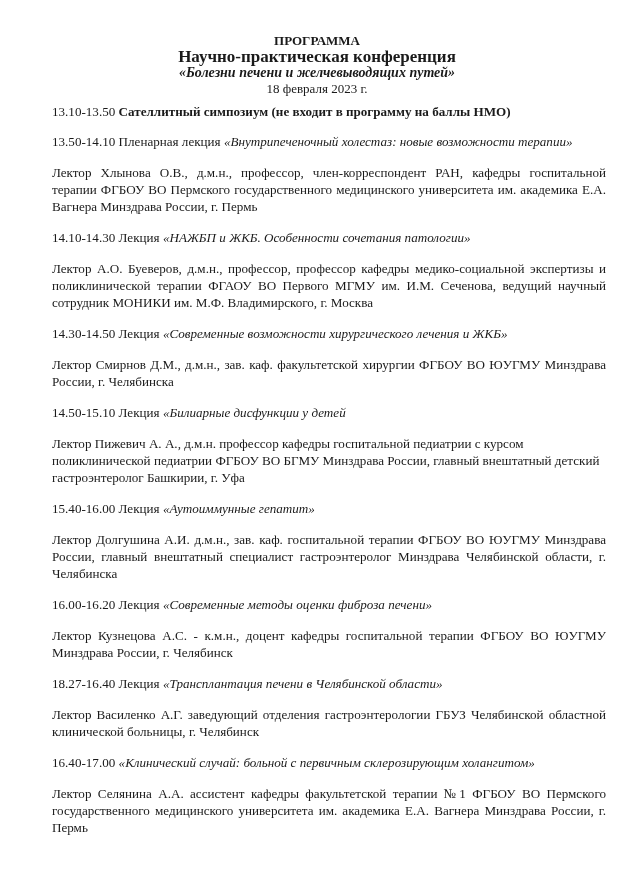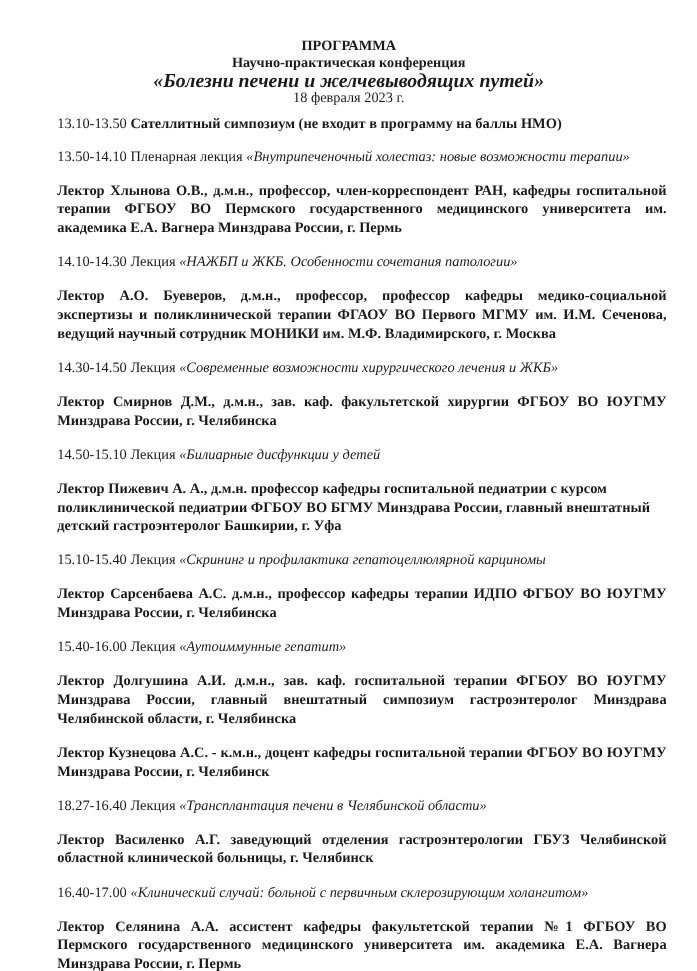--- a/index.html
+++ b/index.html
@@ -7,29 +7,29 @@
     width: 634px; height: 883px; overflow: hidden;
     font-family: "Liberation Serif", "DejaVu Serif", serif;
     color: #1a1a1a;
     font-size: 13.1px;
     line-height: 17px;
   }
   .page { position: relative; width: 634px; height: 883px; }
   .header { position: absolute; top: 33px; left: 0; width: 634px; text-align: center; }
   .header div { line-height: 16px; }
   .h-title { font-weight: bold; font-size: 13px; }
-  .h-sub { font-weight: bold; font-size: 13px; }
-  .h-name { font-weight: bold; font-style: italic; font-size: 18px; font-family: Liberation Serif, serif; }
+  .h-sub { font-weight: bold; font-size: 17px; }
+  .h-name { font-weight: bold; font-style: italic; font-size: 14px; font-family: Liberation Serif, serif; }
   .h-date { font-size: 13px; }
   .content { position: absolute; left: 52px; width: 554px; top: 103px; }
   .session { margin: 0 0 13px 0; }
   .session-line { white-space: nowrap; }
   .bold { font-weight: bold; }
   .ital { font-style: italic; }
-  .lecturer { text-align: justify; margin: 14px 0 14px 0; font-weight: bold; }
+  .lecturer { text-align: justify; margin: 14px 0 14px 0; }
   .lecturer.left { text-align: left; }
 </style>
 </head>
 <body>
 
 <div class="page">
   <div class="header">
     <div class="h-title">ПРОГРАММА</div>
     <div class="h-sub">Научно-практическая конференция</div>
     <div class="h-name">«Болезни печени и желчевыводящих путей»</div>
@@ -50,28 +50,25 @@
       </div>
       <div>
         <div class="session session-line"><span>14.30-14.50</span> <span>Лекция</span> <span class="ital">«Современные возможности хирургического лечения и ЖКБ»</span></div>
         <div class="lecturer">Лектор Смирнов Д.М., д.м.н., зав. каф. факультетской хирургии ФГБОУ ВО ЮУГМУ Минздрава России, г. Челябинска</div>
       </div>
       <div>
         <div class="session session-line"><span>14.50-15.10</span> <span>Лекция</span> <span class="ital">«Билиарные дисфункции у детей</span></div>
         <div class="lecturer left">Лектор Пижевич А. А., д.м.н. профессор кафедры госпитальной педиатрии с курсом поликлинической педиатрии ФГБОУ ВО БГМУ Минздрава России, главный внештатный детский гастроэнтеролог Башкирии, г. Уфа</div>
       </div>
       <div>
-        <div class="session session-line"><span>15.10-15.40</span> <span>Лекция</span> <span class="ital">«Скрининг и профилактика гепатоцеллюлярной карциномы</span></div>
-        <div class="lecturer">Лектор Сарсенбаева А.С. д.м.н., профессор кафедры терапии ИДПО  ФГБОУ ВО ЮУГМУ Минздрава России,  г. Челябинска</div>
+        <div class="session session-line"><span>15.40-16.00</span> <span>Лекция</span> <span class="ital">«Аутоиммунные гепатит»</span></div>
+        <div class="lecturer">Лектор Долгушина А.И. д.м.н., зав. каф. госпитальной терапии ФГБОУ ВО ЮУГМУ Минздрава России, главный внештатный специалист гастроэнтеролог Минздрава Челябинской области, г. Челябинска</div>
       </div>
       <div>
-        <div class="session session-line"><span>15.40-16.00</span> <span>Лекция</span> <span class="ital">«Аутоиммунные гепатит»</span></div>
-        <div class="lecturer">Лектор Долгушина А.И. д.м.н., зав. каф. госпитальной терапии ФГБОУ ВО ЮУГМУ Минздрава России, главный внештатный симпозиум гастроэнтеролог Минздрава Челябинской области, г. Челябинска</div>
-      </div>
-      <div>
+        <div class="session session-line"><span>16.00-16.20</span> <span>Лекция</span> <span class="ital">«Современные методы оценки фиброза печени»</span></div>
         <div class="lecturer">Лектор Кузнецова А.С. - к.м.н., доцент кафедры госпитальной терапии ФГБОУ ВО ЮУГМУ Минздрава России, г. Челябинск</div>
       </div>
       <div>
         <div class="session session-line"><span>18.27-16.40</span> <span>Лекция</span> <span class="ital">«Трансплантация печени в Челябинской области»</span></div>
         <div class="lecturer">Лектор Василенко А.Г. заведующий отделения гастроэнтерологии ГБУЗ Челябинской областной клинической больницы, г. Челябинск</div>
       </div>
       <div>
         <div class="session session-line"><span>16.40-17.00</span> <span class="ital">«Клинический случай: больной с первичным склерозирующим холангитом»</span></div>
         <div class="lecturer">Лектор Селянина А.А. ассистент кафедры факультетской терапии №1 ФГБОУ ВО Пермского государственного медицинского университета им. академика Е.А. Вагнера Минздрава России, г. Пермь</div>
       </div>

